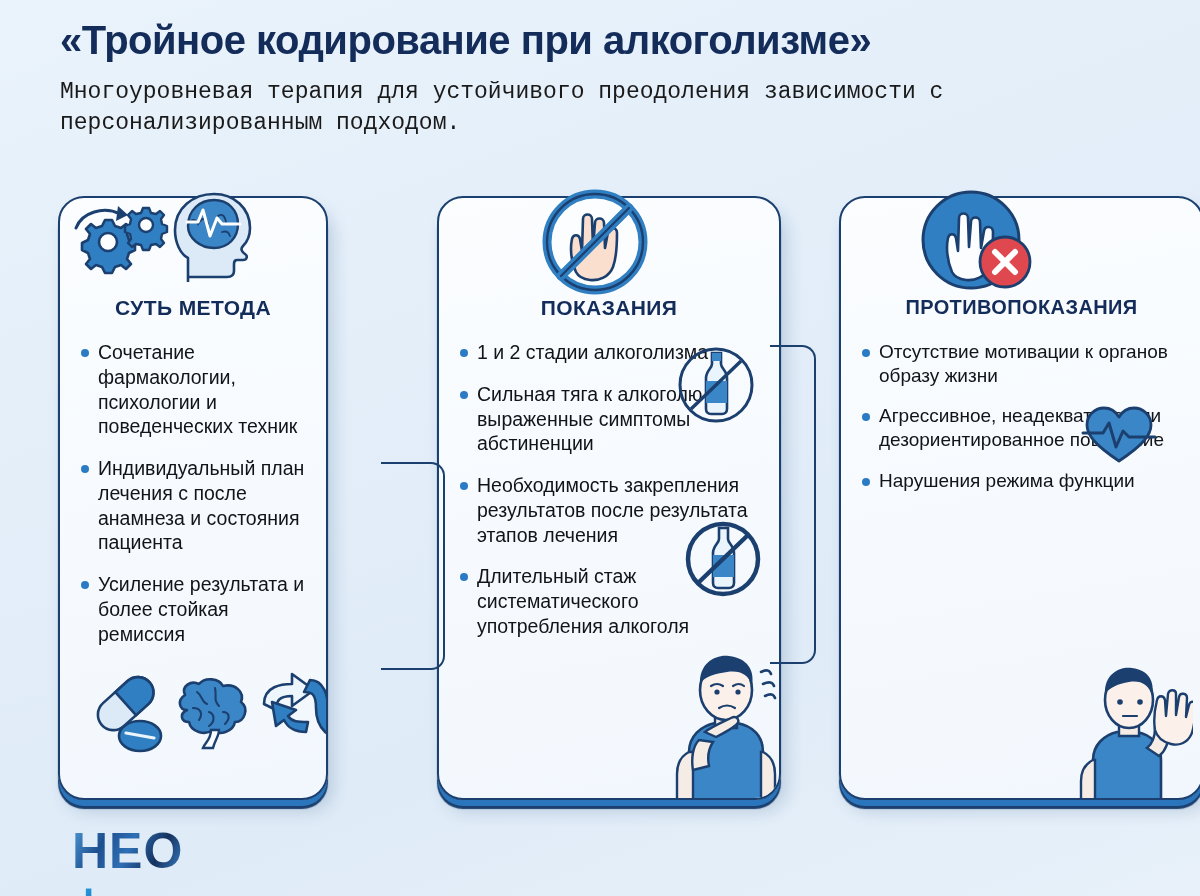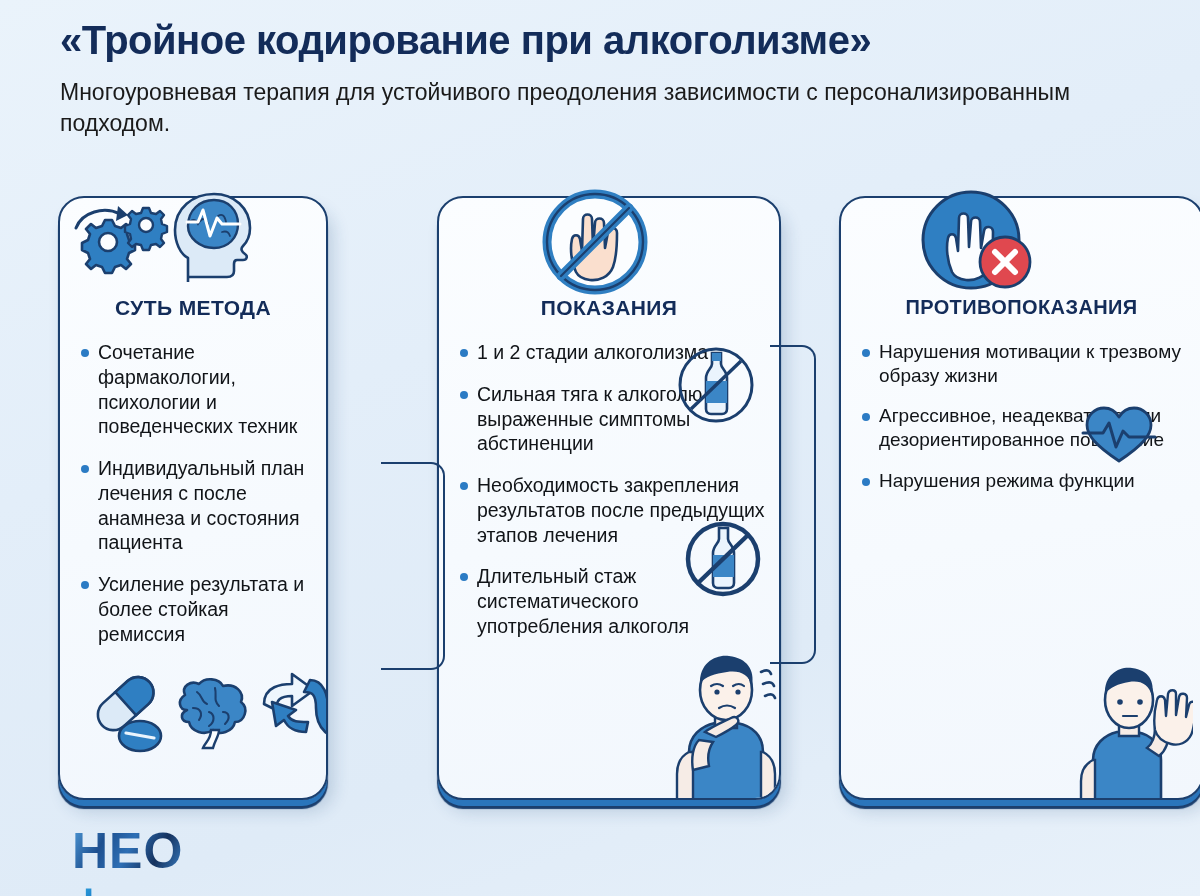--- a/index.html
+++ b/index.html
@@ -32,20 +32,21 @@
     margin: 0;
     white-space: nowrap;
   }
   #page-subtitle {
     margin: 14px 0 0 0;
     font-size: 23px;
     color: #1a1a1a;
     line-height: 1.35;
     max-width: 1080px;
     font-weight: 400;
+    font-family: Liberation Mono, monospace;
   }
 
   
   #cards-row {
     position: absolute;
     left: 0; top: 196px;
     width: 1200px;
     height: 615px;
   }
 
@@ -231,21 +232,21 @@
       </div>
     </div>
   </div>
 
   <div class="card" id="card-2">
     <div class="card-inner">
       <div class="card-heading">ПОКАЗАНИЯ</div>
       <ul class="bullets">
         <li class="bullet">1 и 2 стадии алкоголизма</li>
         <li class="bullet">Сильная тяга к алкоголю и выраженные симптомы абстиненции</li>
-        <li class="bullet">Необходимость закрепления результатов после предыдущих этапов лечения</li>
+        <li class="bullet">Необходимость закрепления результатов после результата этапов лечения</li>
         <li class="bullet">Длительный стаж систематического употребления алкоголя</li>
       </ul>
 
       <div class="inline-icon" id="icon-bottle-1">
         <svg viewBox="0 0 85 85" width="85" height="85">
           <circle cx="42" cy="42" r="36" fill="none" stroke="#1b3f6e" stroke-width="3"></circle>
           <g>
             <path d="M38 10 h9 v11 c0 4 6 7 6 14 v31 c0 3-2 5-5 5 h-11 c-3 0-5-2-5-5 V35 c0-7 6-10 6-14 Z" fill="#eaf4fd" stroke="#1b3f6e" stroke-width="2.6"></path>
             <path d="M32 38 h21 v22 h-21 Z" fill="#3b86c6" stroke="none"></path>
             <path d="M38 10 h9 v8 h-9 Z" fill="#3b86c6"></path>
@@ -289,21 +290,21 @@
           <path d="M98 24 q8 -4 10 2 M100 36 q9 -4 11 2 M102 48 q8 -4 10 2" fill="none" stroke="#1b3f6e" stroke-width="2.6" stroke-linecap="round"></path>
         </svg>
       </div>
     </div>
   </div>
 
   <div class="card" id="card-3">
     <div class="card-inner">
       <div class="card-heading">ПРОТИВОПОКАЗАНИЯ</div>
       <ul class="bullets">
-        <li class="bullet">Нарушения мотивации к трезвому образу жизни</li>
+        <li class="bullet">Отсутствие мотивации к органов образу жизни</li>
         <li class="bullet">Агрессивное, неадекватное или дезориентированное поведение</li>
         <li class="bullet">Нарушения режима функции</li>
       </ul>
 
       <div class="inline-icon" id="icon-heart">
         <svg viewBox="0 0 80 62" width="80" height="62">
           <path d="M40 58 C16 42 8 32 8 22 C8 12 16 5 25 5 C32 5 37 9 40 14 C43 9 48 5 55 5 C64 5 72 12 72 22 C72 32 64 42 40 58 Z" fill="#3b86c6" stroke="#1b3f6e" stroke-width="2.8" stroke-linejoin="round"></path>
           <path d="M4 30 H24 L30 20 L37 44 L44 28 L50 34 H76" fill="none" stroke="#1b3f6e" stroke-width="3" stroke-linecap="round" stroke-linejoin="round"></path>
         </svg>
       </div>

